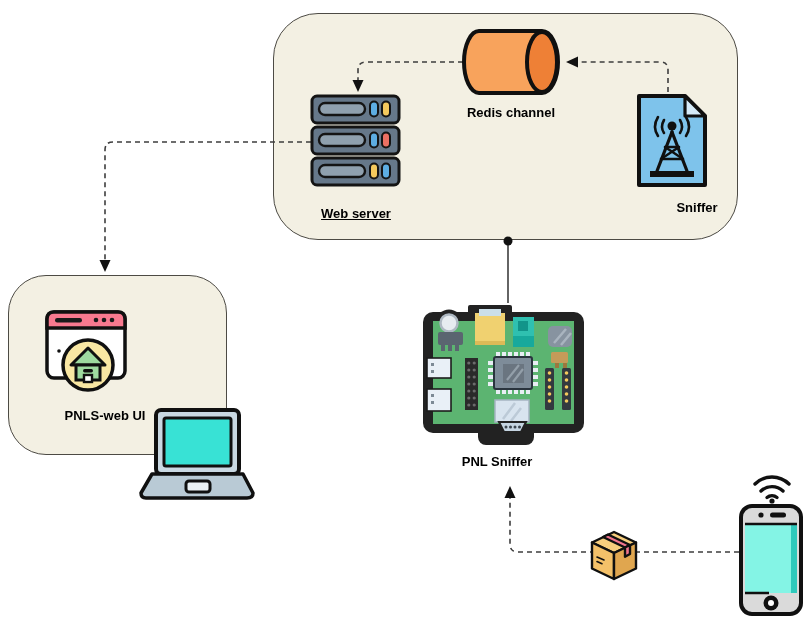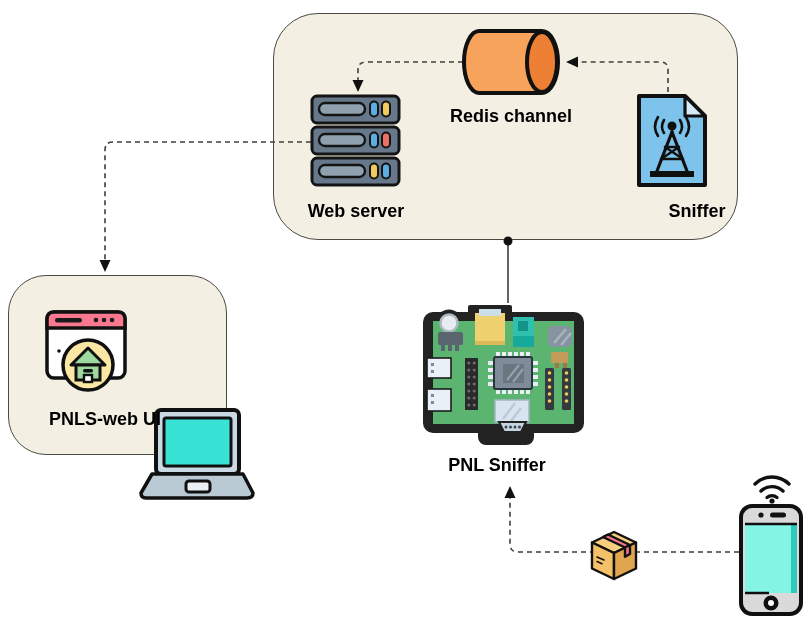--- a/index.html
+++ b/index.html
@@ -1,20 +1,20 @@
 <!DOCTYPE html>
 <html><head>
 <meta charset="utf-8">
 <style>
   html,body{margin:0;padding:0;background:#fff;}
   #canvas{position:relative;width:812px;height:632px;background:#ffffff;overflow:hidden;
           font-family:"Liberation Sans",sans-serif;}
   .group{position:absolute;background:#F3F0E3;border:1.5px solid #4C4A44;box-sizing:border-box;}
   .node{position:absolute;}
-  .label{position:absolute;font-size:18px;font-weight:bold;color:#000;text-align:center;line-height:1.15;}
+  .label{position:absolute;font-size:13px;font-weight:bold;color:#000;text-align:center;line-height:1.15;}
   .label.normal{font-weight:normal;}
   svg{display:block;}
   #connectors{position:absolute;left:0;top:0;pointer-events:none;}
 </style>
 </head>
 <body>
 
 <div id="canvas">
 
   <div class="group" style="left:273px;top:13px;width:465px;height:227px;border-radius:45px;"></div>
@@ -252,19 +252,19 @@
     <svg width="42" height="33" viewBox="0 0 42 33">
       <g stroke="#101010" stroke-width="3.4" fill="none" stroke-linecap="round">
         <path d="M4,13 A24,24 0 0 1 38,13"></path>
         <path d="M10,20 A16,16 0 0 1 32,20"></path>
         <path d="M16,26.5 A8,8 0 0 1 26,26.5"></path>
       </g>
       <circle cx="21" cy="30" r="2.6" fill="#101010"></circle>
     </svg>
   </div>
 
-  <div class="label" style="left:291px;top:201px;width:130px;">Web server</div>
+  <div class="label" style="left:291px;top:207px;width:130px;text-decoration:underline;">Web server</div>
   <div class="label" style="left:446px;top:106px;width:130px;">Redis channel</div>
   <div class="label" style="left:632px;top:201px;width:130px;">Sniffer</div>
   <div class="label" style="left:40px;top:409px;width:130px;">PNLS-web UI</div>
   <div class="label" style="left:432px;top:455px;width:130px;">PNL Sniffer</div>
 
 </div>
 
 </body></html>

